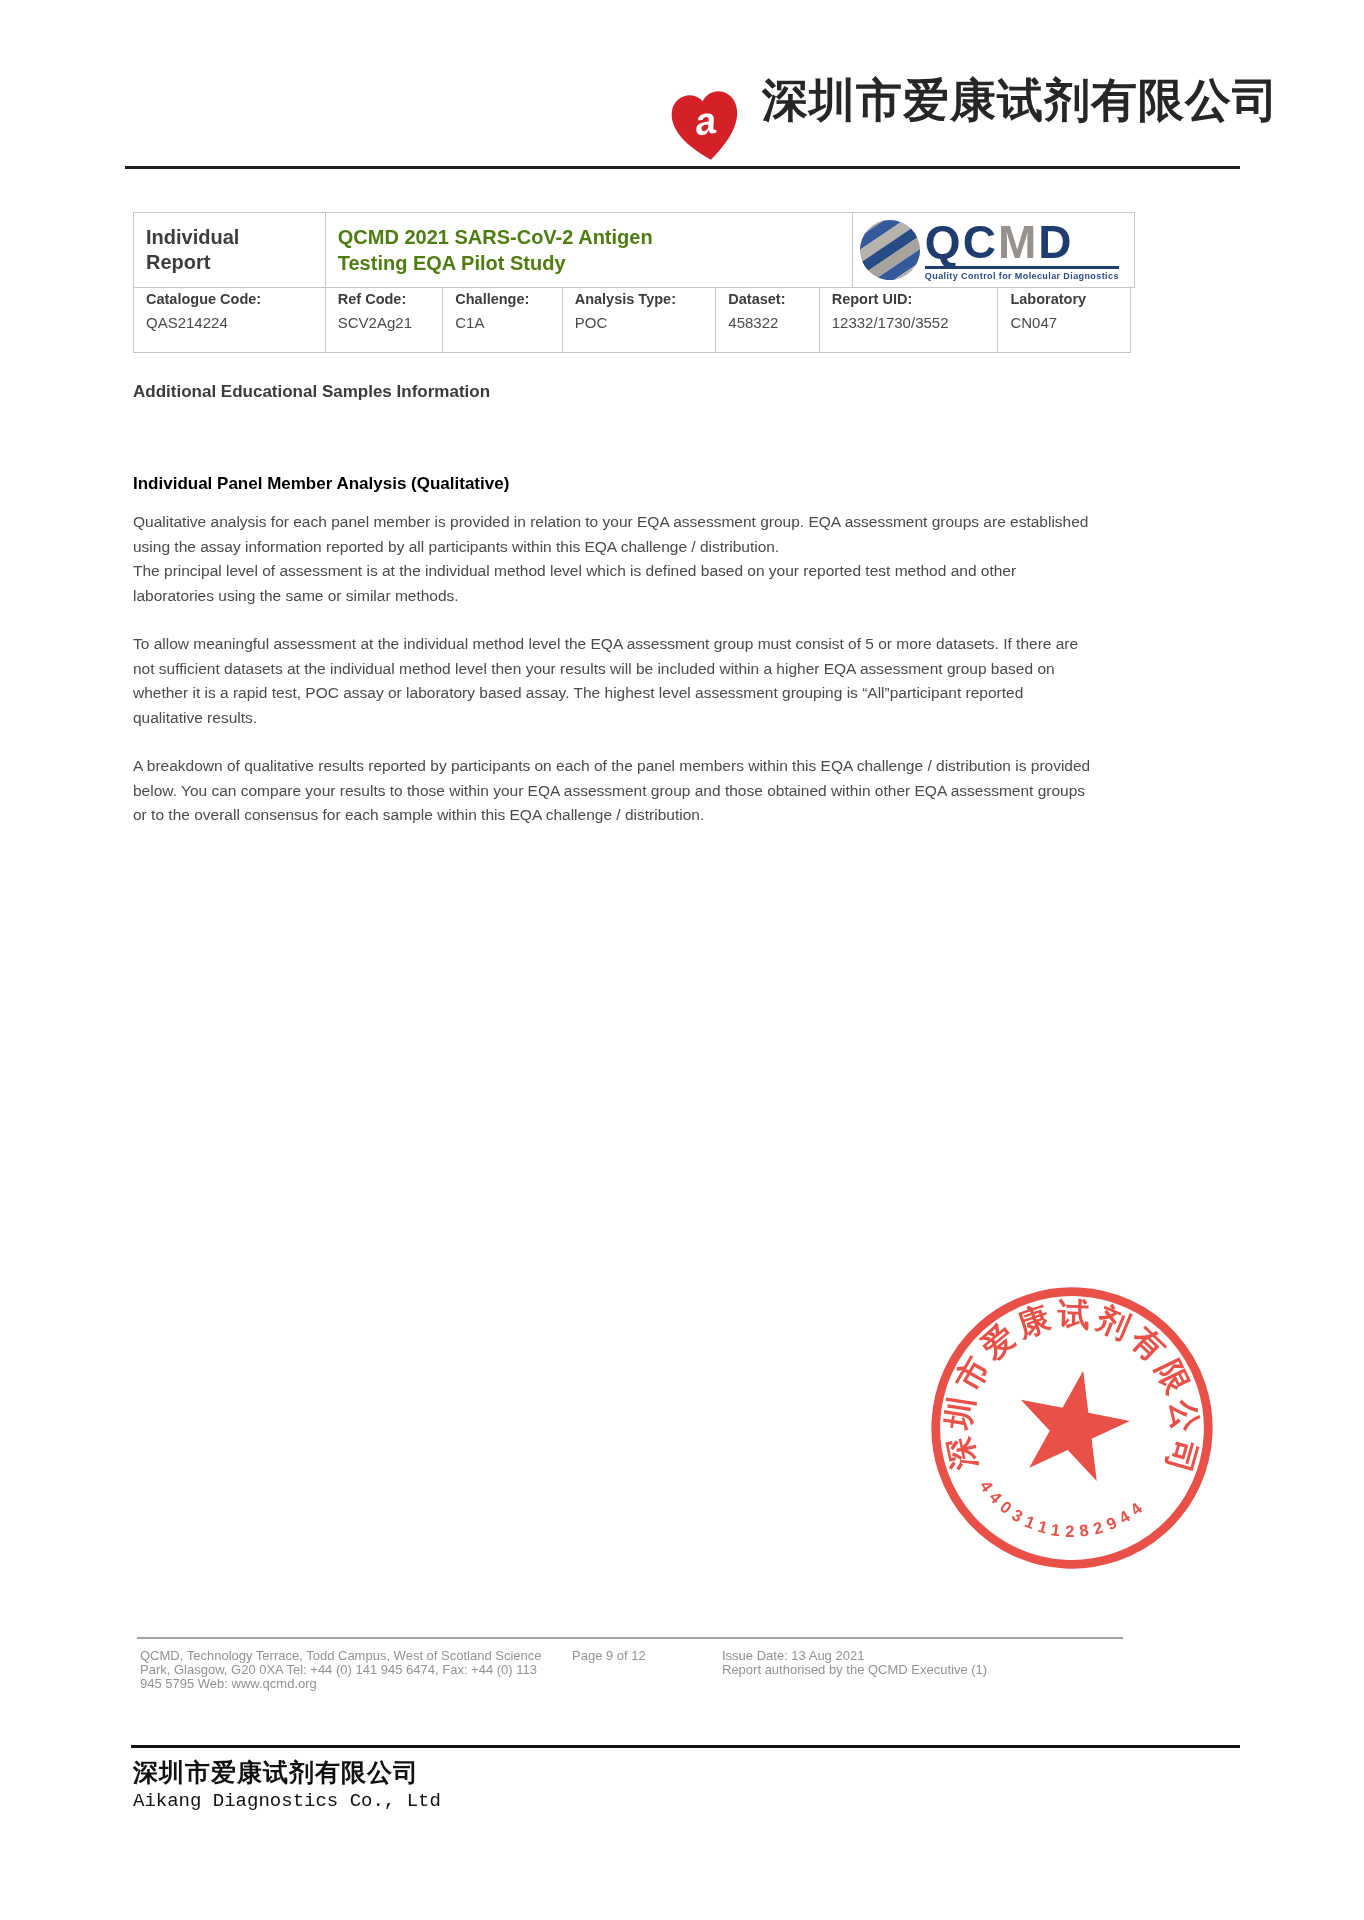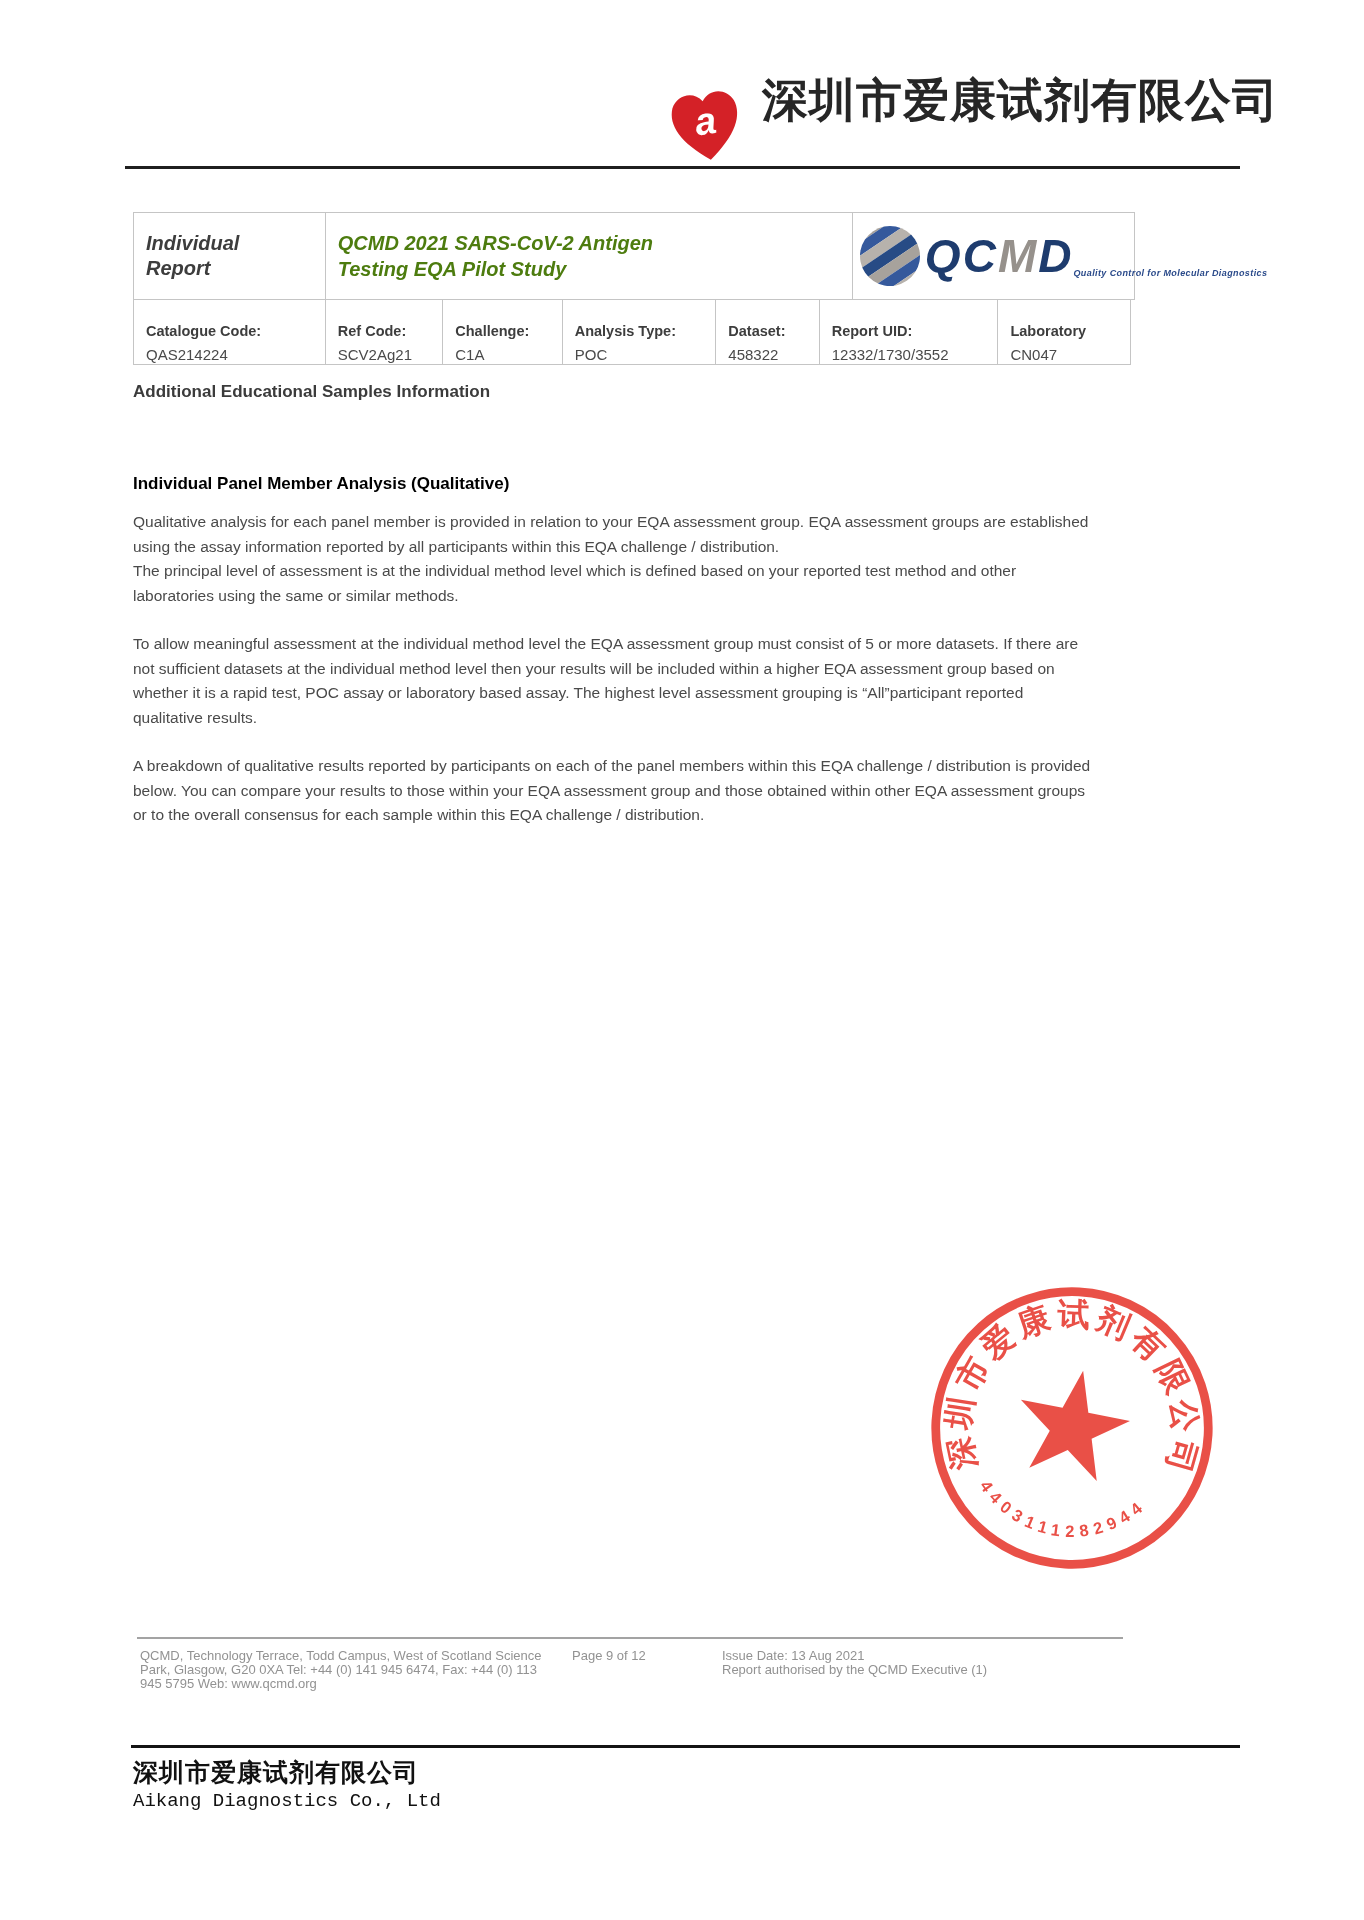--- a/index.html
+++ b/index.html
@@ -15,35 +15,35 @@
   .heart-wrap svg { width:100%; height:100%; }
   .header-names { display:flex; flex-direction:column; }
   .name-cn { font-size:46px; font-weight:bold; color:#262626; letter-spacing:1px; line-height:52px; white-space:nowrap; }
   .name-en { font-size:31px; font-weight:bold; color:#262626; letter-spacing:0.5px; line-height:36px; white-space:nowrap; }
   .header-rule { position:absolute; top:166px; left:125px; width:1115px; height:3px; background:#1f1f1f; }
 
   
   .report-table { position:absolute; left:133px; top:212px; width:1004px; font-size:15px; }
   .trow { display:flex; }
   .tcell { border:1px solid #c5c5c5; background:#fff; padding:8px 12px; min-height:100%; }
-  .trow1 .tcell { height:88px; display:flex; flex-direction:column; justify-content:center;font-style:italic; }
+  .trow1 .tcell { height:76px; display:flex; flex-direction:column; justify-content:center; }
   .trow2 { margin-top:-1px; }
-  .trow2 .tcell { height:66px; padding-top:21px; }
+  .trow2 .tcell { height:66px; padding-top:1px; }
   .tcell + .tcell { margin-left:-1px; }
   .cell-report { width:19.2%; font-size:20px; font-weight:bold; color:#3d3d3d; white-space:pre-line; line-height:25px; }
   .cell-title  { width:52.6%; font-size:20px; font-weight:bold; color:#4d7c0f; white-space:pre-line; line-height:26px; }
   .cell-logo   { width:28.2%; padding:4px 6px; justify-content:center; }
   .flabel { font-weight:bold; color:#3d3d3d; font-size:14.5px; line-height:20px; }
   .fvalue { color:#4a4a4a; font-size:15px; line-height:22px; margin-top:3px; }
   .w1{width:19.2%}.w2{width:11.8%}.w3{width:12%}.w4{width:15.4%}.w5{width:10.4%}.w6{width:17.9%}.w7{width:13.3%}
 
   
   .qcmd-logo { display:flex; align-items:center; gap:4px; }
   .qcmd-globe { width:62px; height:62px; flex:0 0 auto; }
-  .qcmd-right { display:flex; flex-direction:row;align-items:flex-end; }
+  .qcmd-right { display:flex; flex-direction:column; }
   .qcmd-word { font-size:46px; font-weight:bold; letter-spacing:2px; line-height:44px; font-family:"Liberation Sans", sans-serif; }
   .qcmd-word .navy { color:#1e3c6e; }
   .qcmd-word .grey { color:#96918c; }
   .qcmd-rule { height:3px; background:#1e3c6e; margin-top:2px; }
   .qcmd-tagline { font-size:9px; font-weight:bold; color:#2a4a8a; letter-spacing:0.4px; margin-top:2px; text-align:right; white-space:nowrap; }
 
   
   .heading { position:absolute; left:133px; font-size:17px; font-weight:bold; color:#3b3b3b; }
   .h-additional { top:382px; }
   .content { position:absolute; left:133px; top:474px; width:962px; }

